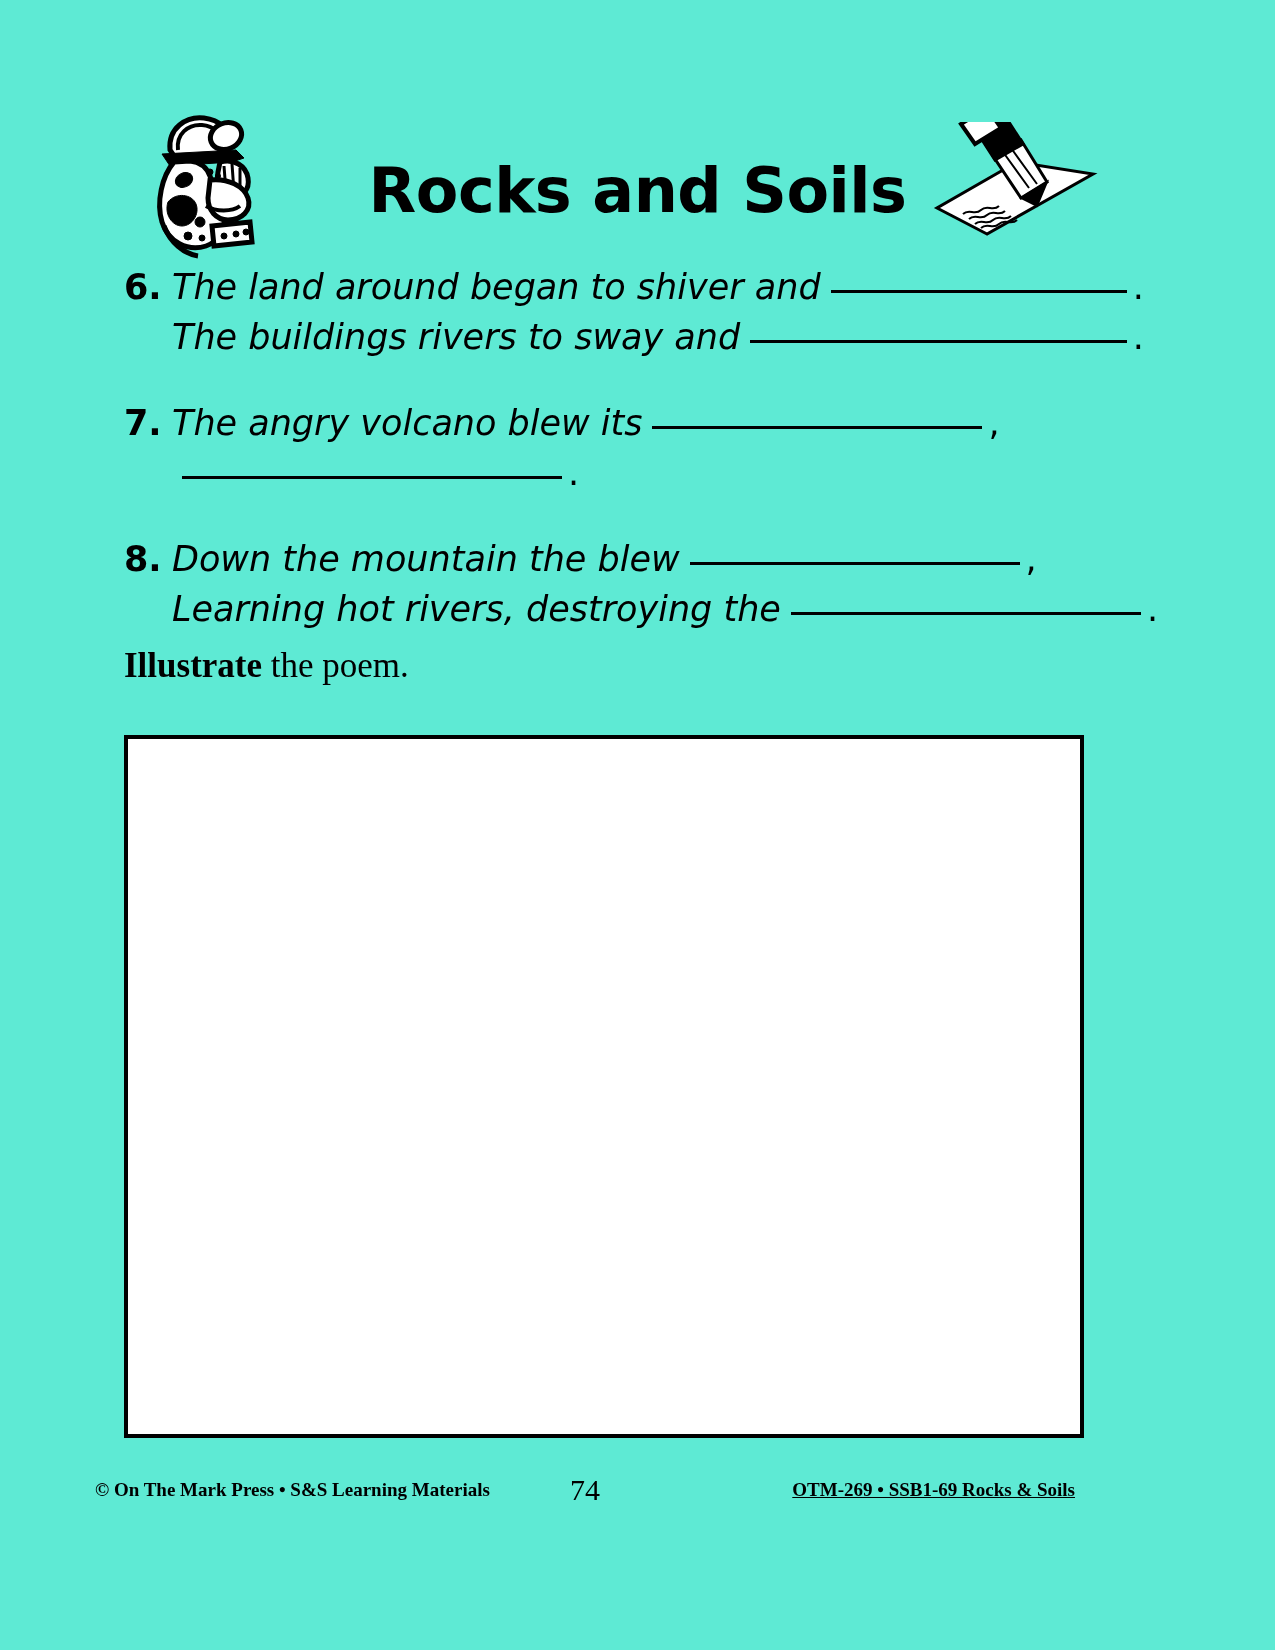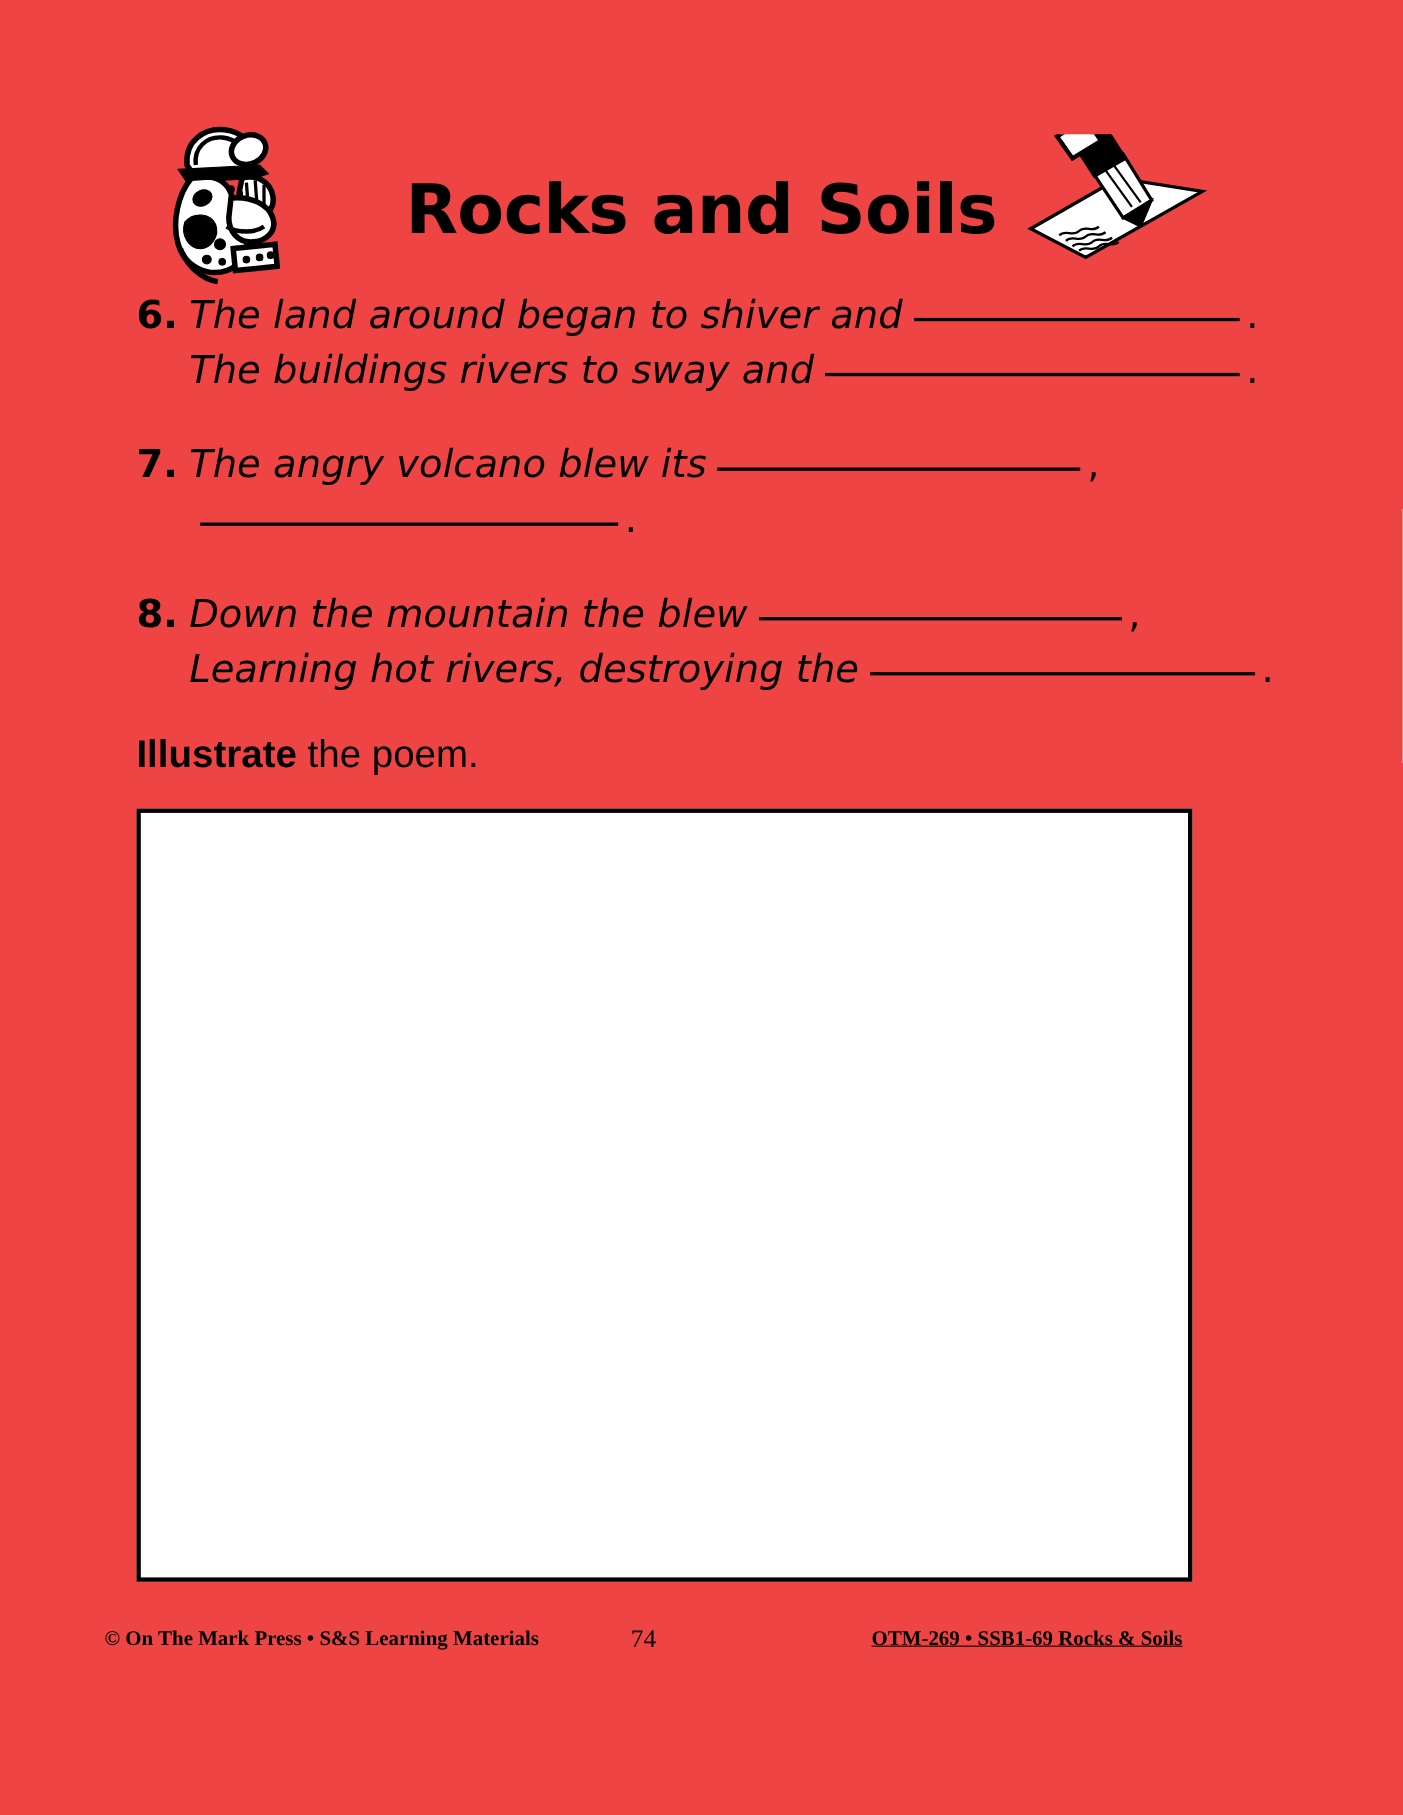--- a/index.html
+++ b/index.html
@@ -12,21 +12,21 @@
     height: 1650px;
     font-family: "Liberation Sans", sans-serif;
     color: #000000;
     position: relative;
     overflow: hidden;
   }
 
   .page {
     position: absolute;
     inset: 0;
-    background: #ef4444;
+    background: #5eead4;
     padding-left: 32px;
   }
 
   
   .header {
     position: absolute;
     left: 0;
     top: 104px;
     width: 1275px;
     height: 160px;
@@ -99,22 +99,22 @@
   }
   .q-punct {
     flex: 0 0 auto;
     font-size: 35px;
   }
 
   
   .illustrate-line {
     position: absolute;
     left: 124px;
-    top: 663px;
-    font-family: Liberation Sans, sans-serif;
+    top: 643px;
+    font-family: Liberation Serif, serif;
     font-size: 35px;
     line-height: 46px;
     white-space: nowrap;
   }
   .illustrate-line .strong {
     font-weight: bold;
   }
 
   
   .draw-box {
@@ -141,21 +141,21 @@
     display: flex;
     align-items: center;
     justify-content: space-between;
   }
   .footer-left { flex: 0 0 auto; }
   .footer-center {
     position: absolute;
     left: 0; right: 0;
     text-align: center;
     font-weight: normal;
-    font-size: 23px;
+    font-size: 30px;
   }
   .footer-right { flex: 0 0 auto; text-decoration: underline; }
 </style>
 </head>
 <body>
 
 <div class="page">
 
   <div class="header">
 

